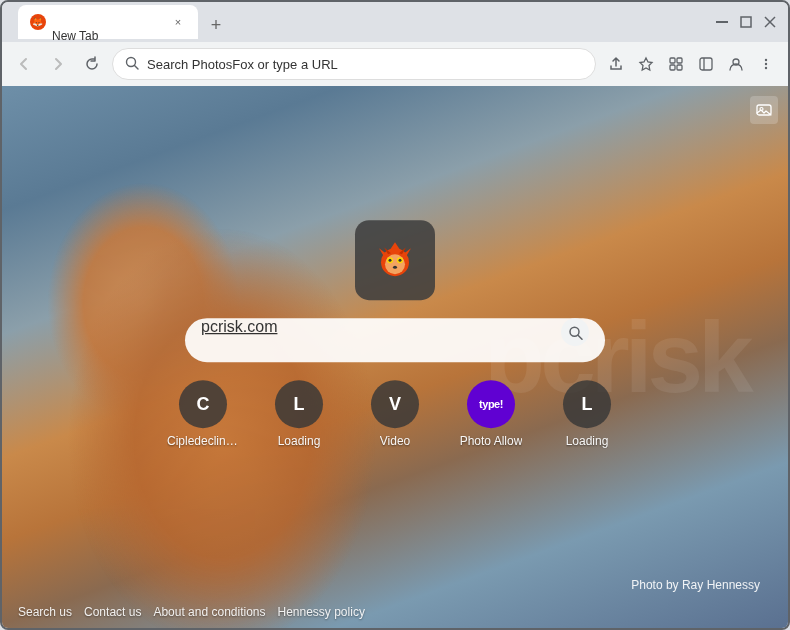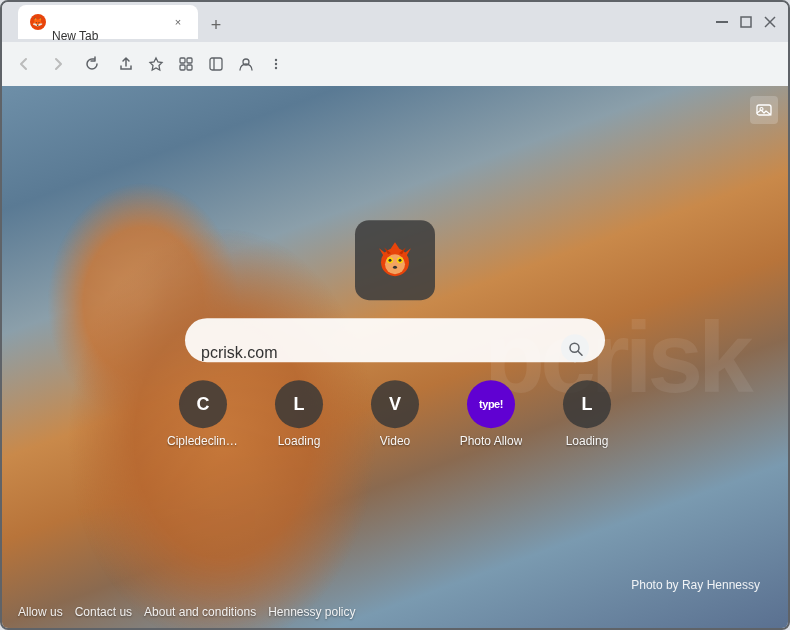--- a/index.html
+++ b/index.html
@@ -254,24 +254,25 @@
       justify-content: center;
     }
 
     
     .search-bar {
       width: 420px;
       height: 44px;
       background: rgba(255,255,255,0.92);
       border-radius: 22px;
       display: flex;
-      align-items: flex-end;
+      align-items: flex-start;
       padding: 0 16px;
       gap: 8px;
       cursor: text;
+      text-decoration: underline;
     }
     .search-text {
       flex: 1;
       font-size: 16px;
       color: #333;
     }
     .search-icon-circle {
       width: 28px;
       height: 28px;
       border-radius: 50%;
@@ -390,20 +391,29 @@
     </div>
     <div class="nav-btn disabled">
       <svg width="16" height="16" viewBox="0 0 16 16">
           <path d="M6 3l5 5-5 5" stroke="#bbb" stroke-width="2" fill="none" stroke-linecap="round" stroke-linejoin="round"></path>
         </svg>
     </div>
     <div class="nav-btn">
       <svg width="16" height="16" viewBox="0 0 16 16">
           <path d="M13 8A5 5 0 1 1 8 3h3M11 1v4h-4" stroke="#5f6368" stroke-width="1.5" fill="none" stroke-linecap="round" stroke-linejoin="round"></path>
         </svg>
+    </div>
+    <div class="address-input">
+      <span class="address-icon">
+        <svg width="14" height="14" viewBox="0 0 14 14">
+            <circle cx="6" cy="6" r="4.5" stroke="#5f6368" stroke-width="1.4" fill="none"></circle>
+            <line x1="9.5" y1="9.5" x2="13" y2="13" stroke="#5f6368" stroke-width="1.4" stroke-linecap="round"></line>
+          </svg>
+      </span>
+      <span class="address-text">Search PhotosFox or type a URL</span>
     </div>
     <div class="toolbar-icons">
       <div class="toolbar-icon-btn">
         <svg width="16" height="16" viewBox="0 0 16 16">
             <path d="M8 2v8M5 5l3-3 3 3" stroke="#5f6368" stroke-width="1.5" fill="none" stroke-linecap="round" stroke-linejoin="round"></path>
             <path d="M3 10v3h10v-3" stroke="#5f6368" stroke-width="1.5" fill="none" stroke-linecap="round"></path>
           </svg>
       </div>
       <div class="toolbar-icon-btn">
         <svg width="16" height="16" viewBox="0 0 16 16">
@@ -506,21 +516,21 @@
           <span class="shortcut-label">Photo Allow</span>
         </div>
         <div class="shortcut-item">
           <div class="shortcut-icon">L</div>
           <span class="shortcut-label">Loading</span>
         </div>
       </div>
     </div>
 
     <div class="page-footer">
-      <a class="footer-link">Allow us</a>
+      <a class="footer-link">Search us</a>
       <a class="footer-link">Contact us</a>
       <a class="footer-link">About and conditions</a>
       <a class="footer-link">Hennessy policy</a>
       <span style="flex:1"></span>
       <span class="photo-credit-overlay">Photo by Ray Hennessy</span>
     </div>
   </div>
 </div>
 
 </body></html>

